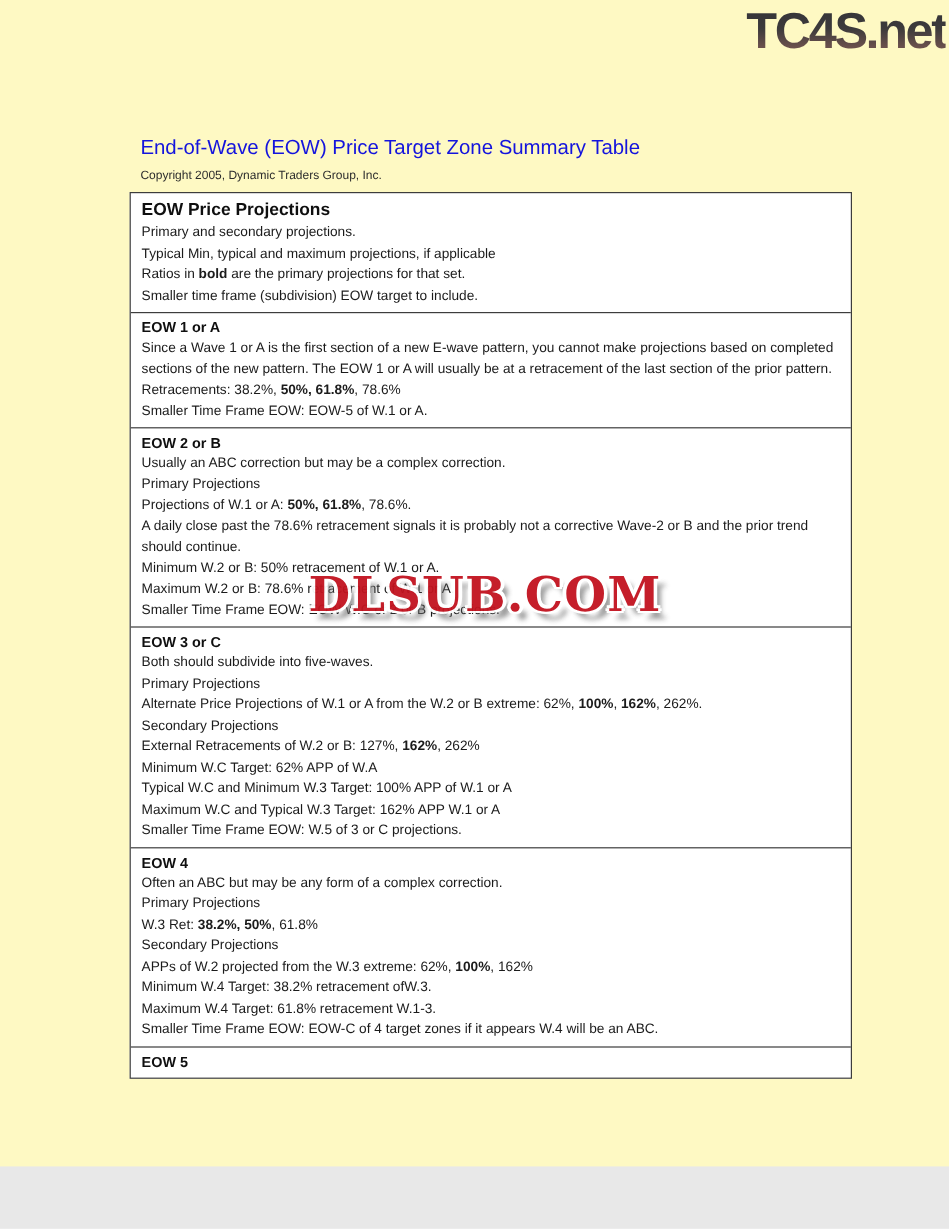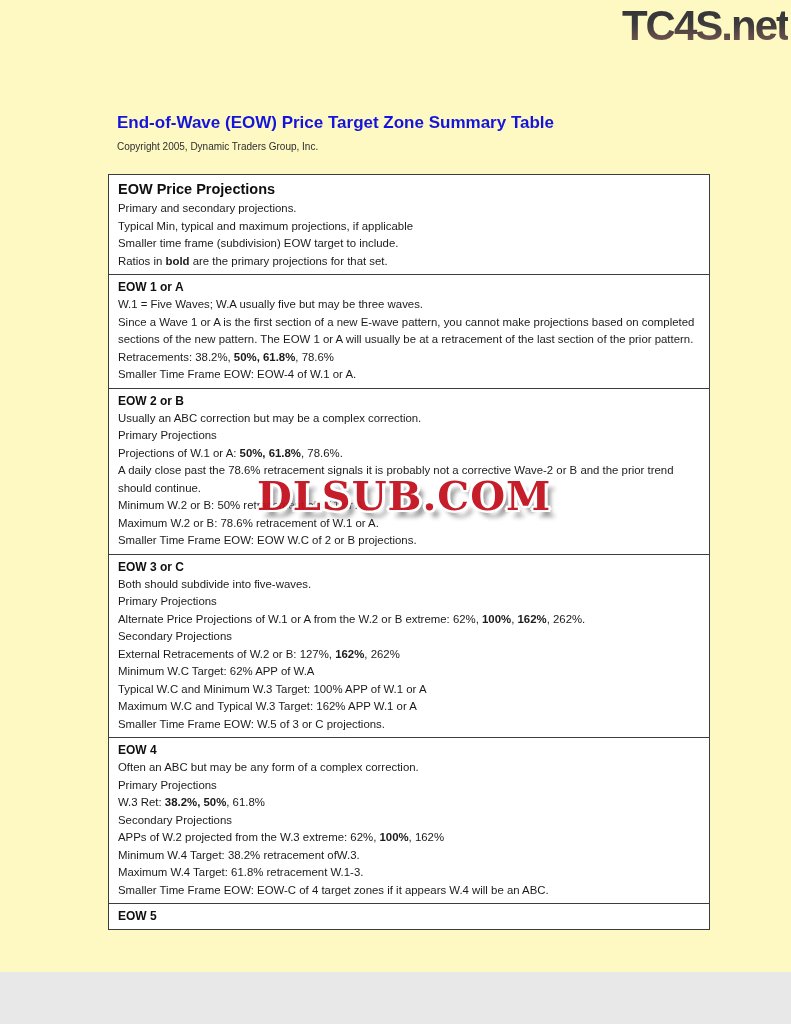--- a/index.html
+++ b/index.html
@@ -13,30 +13,30 @@
   .tc4s {
     position:absolute; top:2px; right:3px;
     font-size:42px; font-weight:800; letter-spacing:-2px;
     line-height:48px;
     background:linear-gradient(180deg,#353538 10%, #3c3a3b 45%, #6b514d 78%, #7d5b53 100%);
     -webkit-background-clip:text; background-clip:text; color:transparent;
   }
   
   .title {
     position:absolute; left:117px; top:113px;
-    font-size:17px; font-weight:bold; color:#1414dd;
+    font-size:17px; font-weight:normal; color:#1414dd;
   }
   .copyright {
     position:absolute; left:117px; top:141px;
     font-size:10px; color:#2d2d2d;
   }
   
   .doc-table {
     position:absolute; left:108px; top:160px; width:602px;
-    border:1.5px solid #3d3d3d; background:#fff;margin-top:14px;
+    border:1.5px solid #3d3d3d; background:#fff;
   }
   .sec { padding:3px 10px 4px 9px; border-top:1.5px solid #3d3d3d; }
   .sec.first { border-top:none; }
   .st { font-size:12px; font-weight:bold; line-height:18px; color:#0f0f0f; }
   .st0 { font-size:14.5px; line-height:22px; }
   .row { font-size:11.4px; line-height:17.5px; color:#1b1b1b; }
   .b { font-weight:bold; }
   .u { text-underline-offset:2px; }
   
   .watermark {
@@ -69,30 +69,29 @@
 
   <div class="title">End-of-Wave (EOW) Price Target Zone Summary Table</div>
   <div class="copyright">Copyright 2005, Dynamic Traders Group, Inc.</div>
 
   <div class="doc-table">
 
     <div class="sec first">
       <div class="st st0">EOW Price Projections</div>
       <div class="row"><span>Primary and secondary projections.</span></div>
       <div class="row"><span>Typical Min, typical and maximum projections, if applicable</span></div>
+      <div class="row"><span>Ratios in </span><span class="b">bold</span><span> are the primary projections for that set.</span></div>
       <div class="row"><span>Smaller time frame (subdivision) EOW target to include.</span></div>
-      <div class="row"><span>Ratios in </span><span class="b">bold</span><span> are the primary projections for that set.</span></div>
     </div>
 
     <div class="sec">
       <div class="st">EOW 1 or A</div>
-      <div class="row"><span>W.1 = Five Waves; W.A usually five but may be three waves.</span></div>
       <div class="row"><span>Since a Wave 1 or A is the first section of a new E-wave pattern, you cannot make projections based on completed sections of the new pattern. The EOW 1 or A will usually be at a retracement of the last section of the prior pattern.</span></div>
       <div class="row"><span>Retracements: 38.2%, </span><span class="b">50%, 61.8%</span><span>, 78.6%</span></div>
-      <div class="row"><span class="u">Smaller Time Frame EOW</span><span>: EOW-4 of W.1 or A.</span></div>
+      <div class="row"><span class="u">Smaller Time Frame EOW</span><span>: EOW-5 of W.1 or A.</span></div>
     </div>
 
     <div class="sec">
       <div class="st">EOW 2 or B</div>
       <div class="row"><span>Usually an ABC correction but may be a complex correction.</span></div>
       <div class="row"><span class="u">Primary Projections</span></div>
       <div class="row"><span>Projections of W.1 or A: </span><span class="b">50%, 61.8%</span><span>, 78.6%.</span></div>
       <div class="row"><span>A daily close past the 78.6% retracement signals it is probably not a corrective Wave-2 or B and the prior trend should continue.</span></div>
       <div class="row"><span class="u">Minimum W.2 or B</span><span>: 50% retracement of W.1 or A.</span></div>
       <div class="row"><span class="u">Maximum W.2 or B</span><span>: 78.6% retracement of W.1 or A.</span></div>

